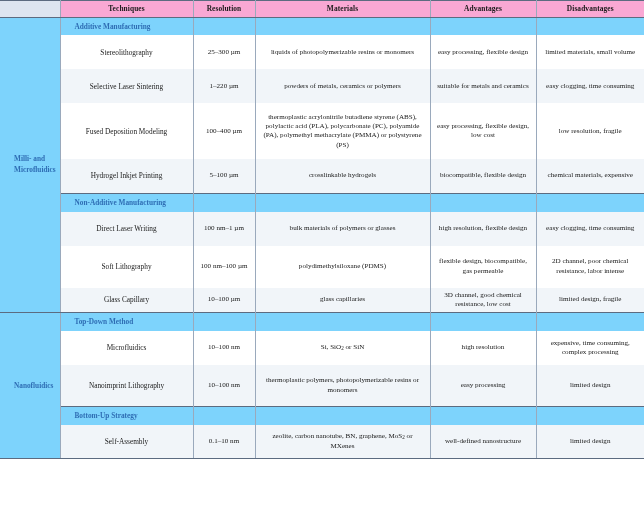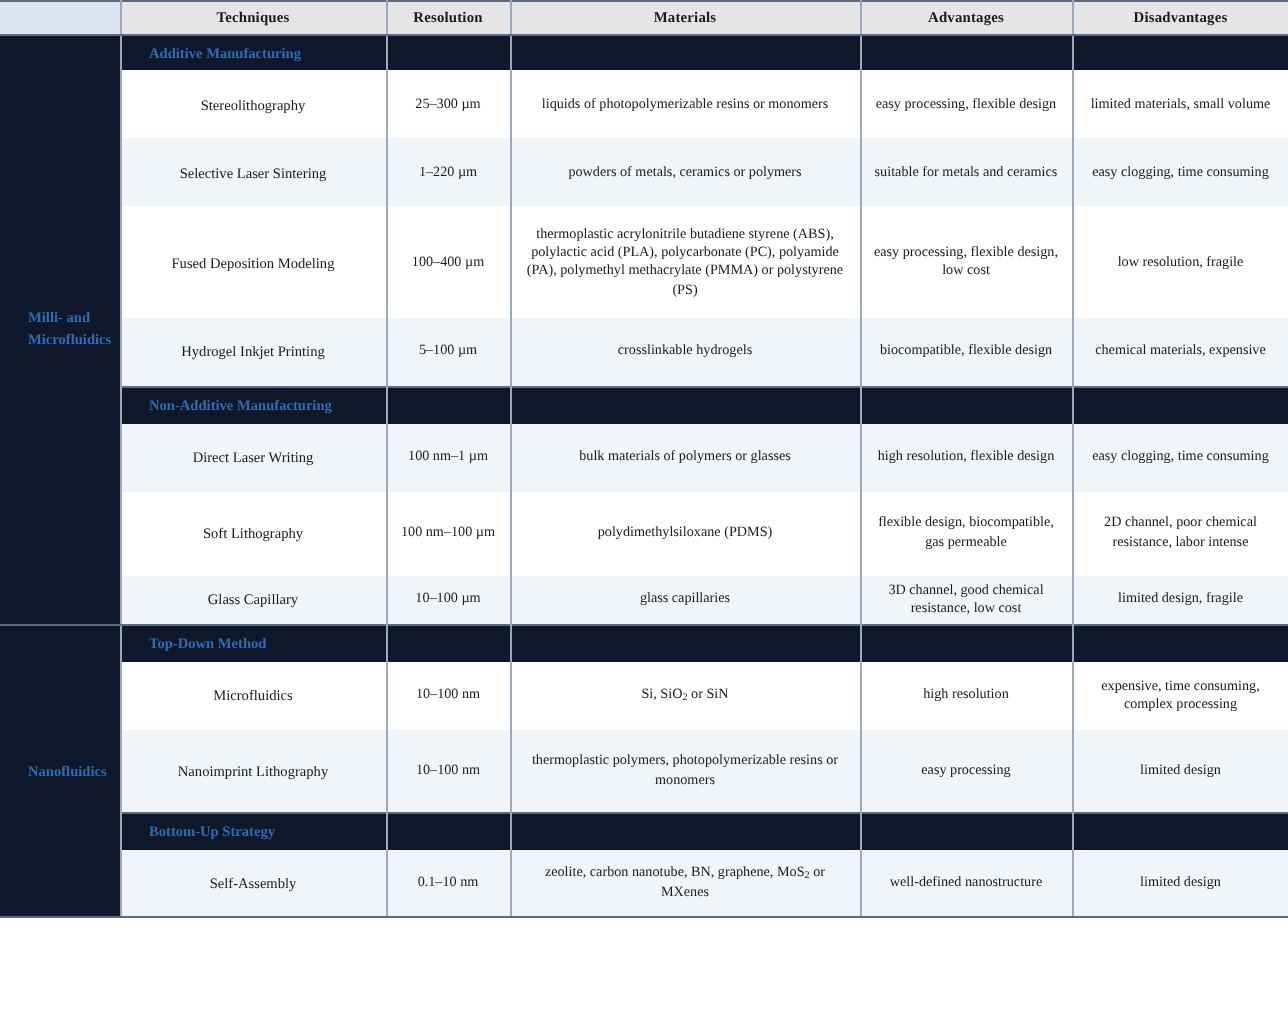--- a/index.html
+++ b/index.html
@@ -56,21 +56,21 @@
   }
   table.comparison tr > td:last-child,
   table.comparison tr > th:last-child {
     border-right: none;
   }
 
   
   thead th {
     font-weight: bold;
     font-size: 7.4px;
-    background: #e5e5e5;
+    background: #f9a8d4;
     border-top: 1.4px solid #5c6b80;
     border-bottom: 1.1px solid #5c6b80;
     padding: 5px 4px;
     letter-spacing: 0.1px;
   }
   thead th.corner {
     background: #dde5f0;
   }
 
   
@@ -78,21 +78,21 @@
     background: #dde5f0;
     font-weight: bold;
     font-size: 7.4px;
     border-right: 1.2px solid #7e8fa6;
     border-bottom: 1.2px solid #5c6b80;
     line-height: 1.45;
   }
 
   
   tr.section-row td {
-    background: #0f172a;
+    background: #7dd3fc;
     color: #2e6db4;
     font-weight: bold;
     font-size: 7.3px;
     text-align: left;
     padding-left: 14px;
     padding-top: 4px;
     padding-bottom: 4px;
     border-top: 1.1px solid #5c6b80;
   }
   tr.section-row td.sec-filler {

